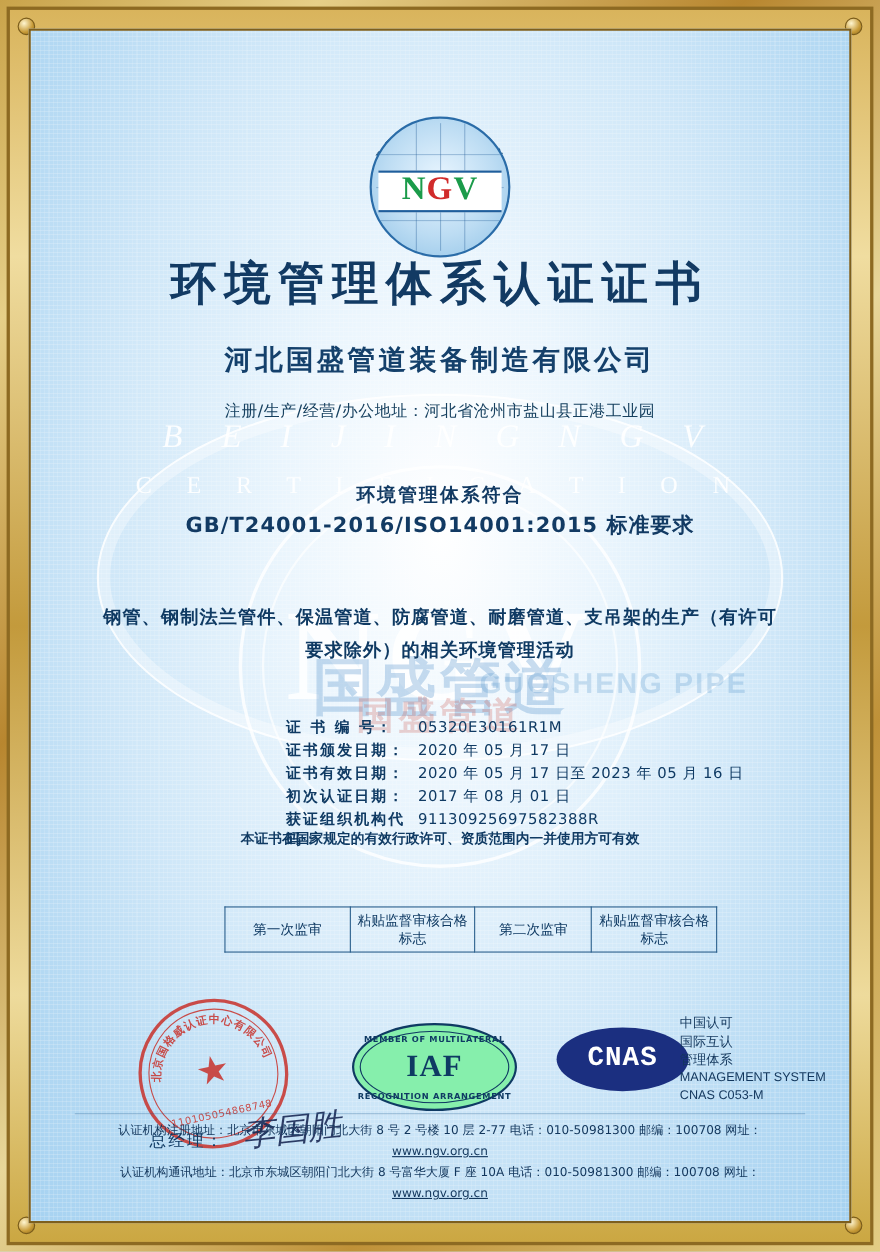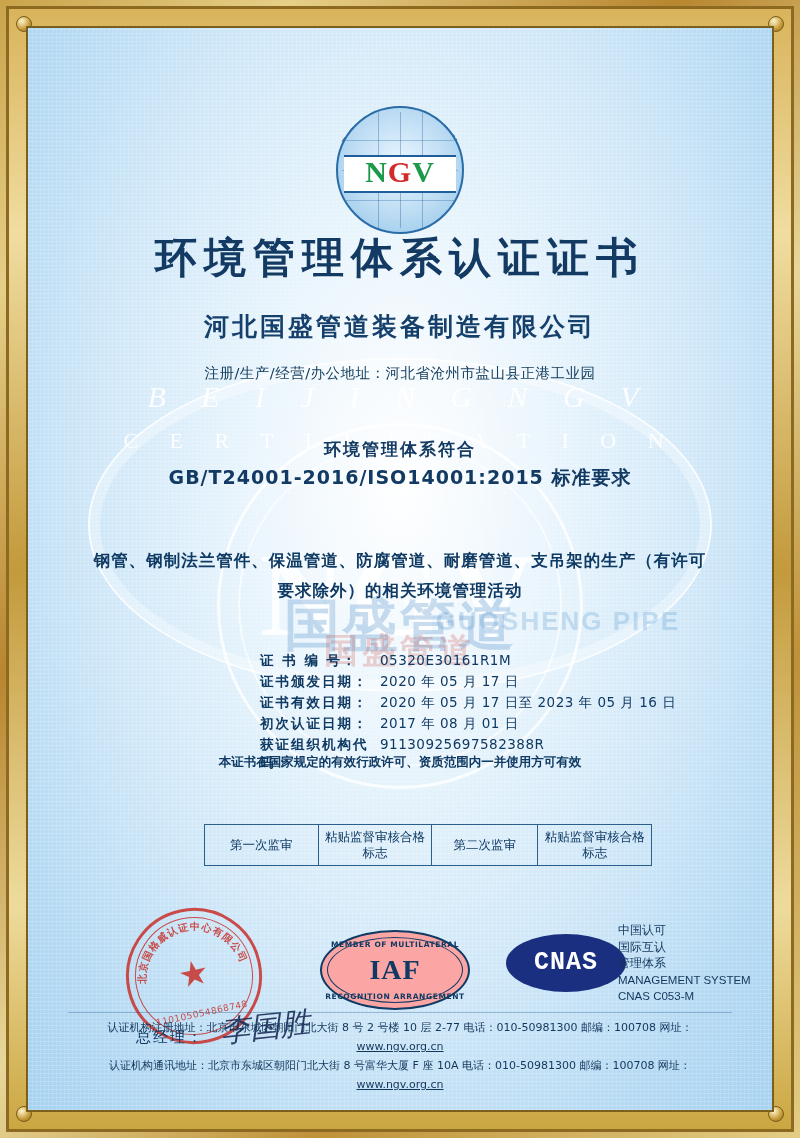--- a/index.html
+++ b/index.html
@@ -231,21 +231,21 @@
     position:absolute;left:0;right:0;bottom:22px;text-align:center;
     font-size:9px;letter-spacing:.5px;color:#c8312b;
     font-family:"DejaVu Sans",sans-serif;
   }
   .seal-arc-text{font-size:10px;fill:#c8312b;font-family:"DejaVu Sans",sans-serif;font-weight:bold;letter-spacing:1px;}
 
   
   .iaf{
     position:absolute;left:292px;top:902px;width:146px;height:76px;
     border-radius:50%;
-    background:#fca5a5;
+    background:#86efac;
     border:2px solid #0f3a63;
   }
   .iaf .ring{
     position:absolute;inset:5px;border-radius:50%;border:1px solid #0f3a63;
   }
   .iaf .txt{
     position:absolute;left:0;right:0;top:50%;transform:translateY(-50%);
     text-align:center;font-size:28px;font-weight:bold;color:#0f3a63;
     font-family:"Liberation Serif",serif;letter-spacing:1px;
   }

